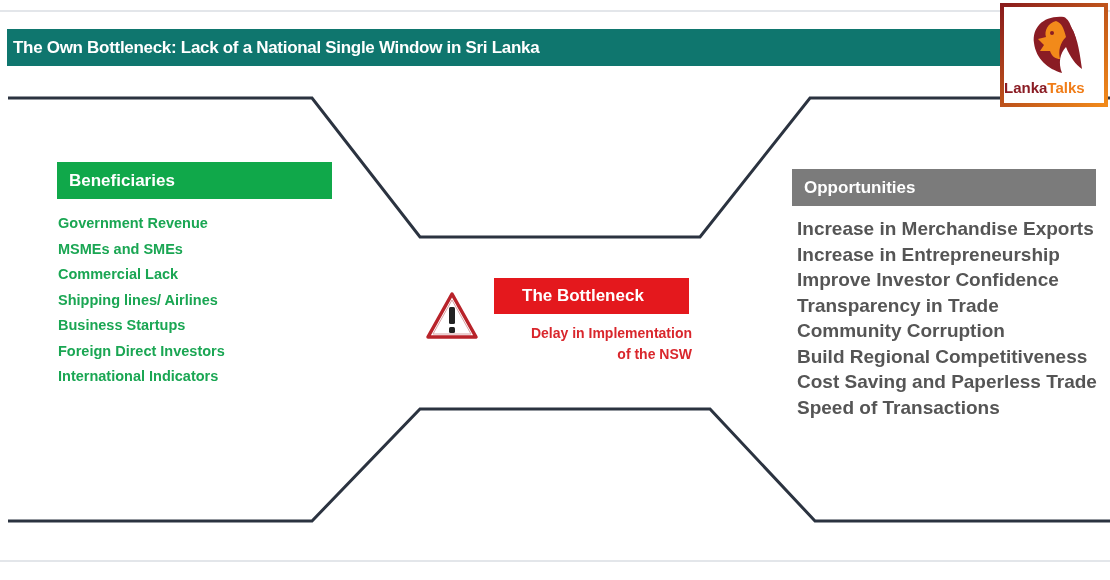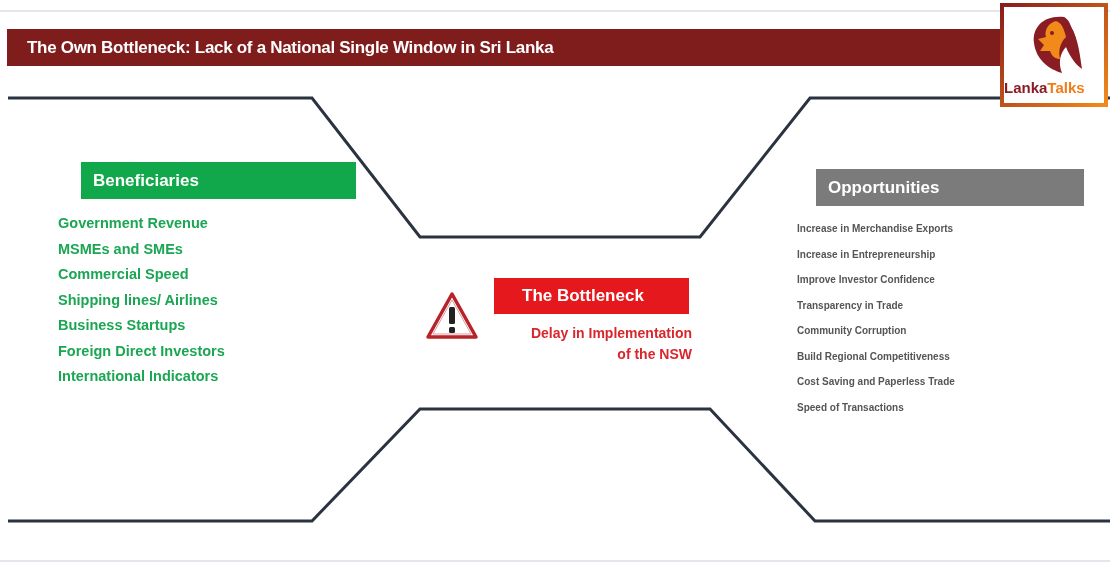--- a/index.html
+++ b/index.html
@@ -5,47 +5,47 @@
   html, body { margin: 0; padding: 0; }
   body {
     width: 1110px; height: 580px; position: relative; overflow: hidden;
     background: #ffffff;
     font-family: "Liberation Sans", "DejaVu Sans", sans-serif;
   }
   .top-rule { position: absolute; left: 0; top: 10px; width: 1110px; height: 2px; background: #e3e6ea; }
   .bottom-rule { position: absolute; left: 0; top: 560px; width: 1110px; height: 2px; background: #e3e6ea; }
   .title-bar {
     position: absolute; left: 7px; top: 29px; width: 1100px; height: 37px;
-    background: #7f1d1d; color: #ffffff;
+    background: #0f766e; color: #ffffff;
     font-weight: bold; font-size: 17px; line-height: 37px;
-    padding-left: 20px; box-sizing: border-box; letter-spacing: -0.3px;
+    padding-left: 6px; box-sizing: border-box; letter-spacing: -0.3px;
     font-family: "Liberation Sans", sans-serif;
   }
   svg.shape { position: absolute; left: 0; top: 0; }
   .logo {
     position: absolute; left: 1000px; top: 3px; width: 108px; height: 104px;
     border: 4px solid; border-image: linear-gradient(135deg, #8a1c1c, #f28a1a) 1;
     background: #fff; box-sizing: border-box;
   }
   .logo-text {
     position: absolute; left: 0; width: 100%; top: 72px; text-align: left;
     font-weight: bold; font-size: 15px;
   }
   .logo-text .a { color: #8a1c24; }
   .logo-text .b { color: #f07d18; }
   .section-header {
     position: absolute; height: 37px; line-height: 37px; color: #fff;
-    font-weight: bold; font-size: 17px; padding-left: 12px; box-sizing: border-box; margin-left: 24px;
+    font-weight: bold; font-size: 17px; padding-left: 12px; box-sizing: border-box;
   }
   .benef-header { left: 57px; top: 162px; width: 275px; background: #10a84a; }
-  .opp-header { left: 792px; top: 169px; width: 268px; background: #7b7b7b; }
+  .opp-header { left: 792px; top: 169px; width: 304px; background: #7b7b7b; }
   .list { position: absolute; margin: 0; padding: 0; list-style: none; font-weight: bold; font-size: 14.5px; }
   .list li { height: 25.5px; line-height: 25.5px; white-space: nowrap; }
   .benef-list { left: 58px; top: 211px; color: #1aa653; }
-  .opp-list { left: 797px; top: 216px; color: #555555; font-size: 10px; }
+  .opp-list { left: 797px; top: 216px; color: #555555; font-size: 19px; }
   .bottleneck-header {
     position: absolute; left: 494px; top: 278px; width: 195px; height: 36px;
     background: #e4181d; color: #fff; font-weight: bold; font-size: 17px;
     line-height: 36px; padding-left: 28px; box-sizing: border-box;
   }
   .bottleneck-desc {
     position: absolute; left: 492px; top: 323px; width: 200px; text-align: right;
     color: #d9262c; font-weight: bold; font-size: 14px; line-height: 21px;
   }
   .warning { position: absolute; left: 424px; top: 290px; }
@@ -71,21 +71,21 @@
   </svg>
   <div class="logo-text">
     <span class="a">Lanka</span><span class="b">Talks</span>
   </div>
 </div>
 
 <div class="section-header benef-header">Beneficiaries</div>
 <ul class="list benef-list">
   <li>Government Revenue</li>
   <li>MSMEs and SMEs</li>
-  <li>Commercial Speed</li>
+  <li>Commercial Lack</li>
   <li>Shipping lines/ Airlines</li>
   <li>Business Startups</li>
   <li>Foreign Direct Investors</li>
   <li>International Indicators</li>
 </ul>
 
 <svg class="warning" width="56" height="52" viewBox="0 0 56 52">
   <path d="M28 4 L52 47 L4 47 Z" fill="#fff" stroke="#b8232a" stroke-width="3.5" stroke-linejoin="round"></path>
   <path d="M28 10 L47 44 L9 44 Z" fill="none" stroke="#d8a0a3" stroke-width="1"></path>
   <rect x="25" y="17" width="6" height="17" rx="1.5" fill="#222"></rect>

